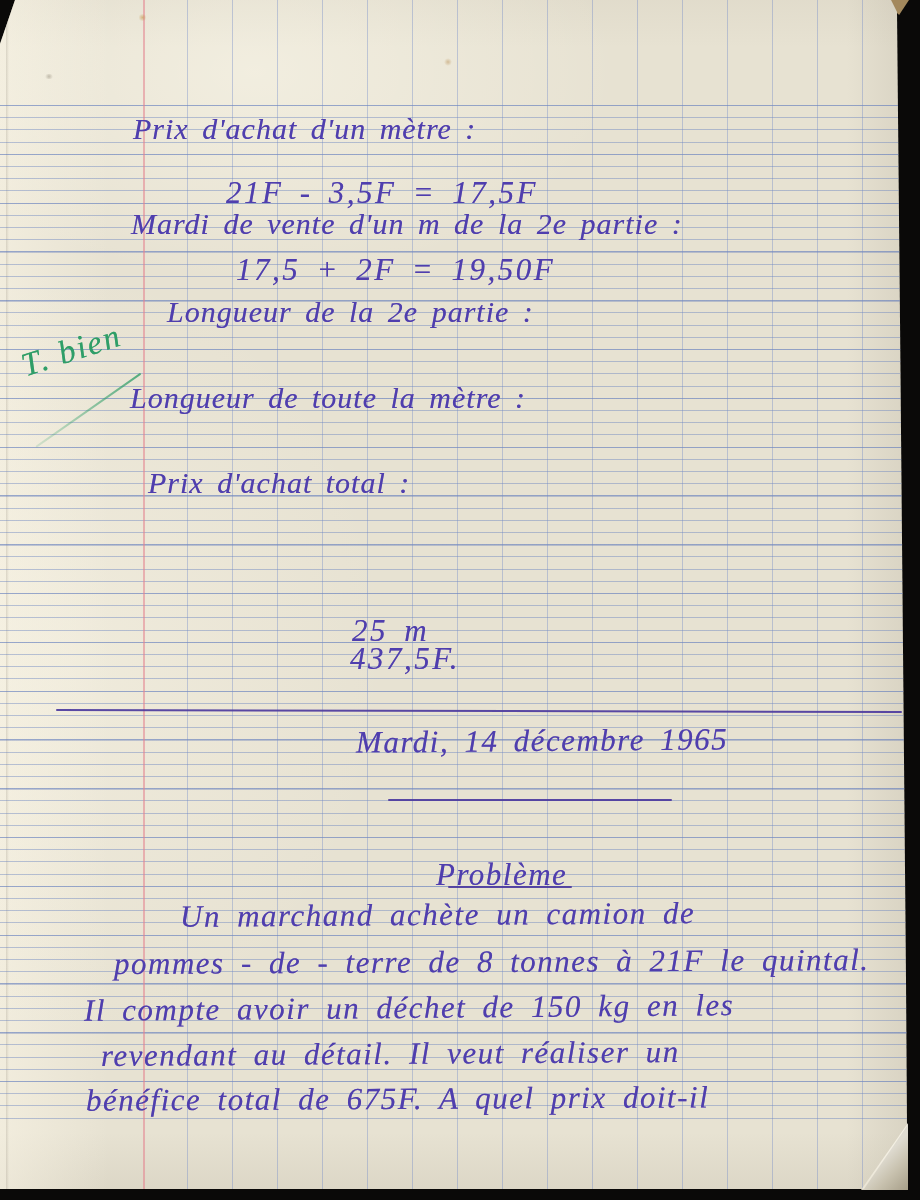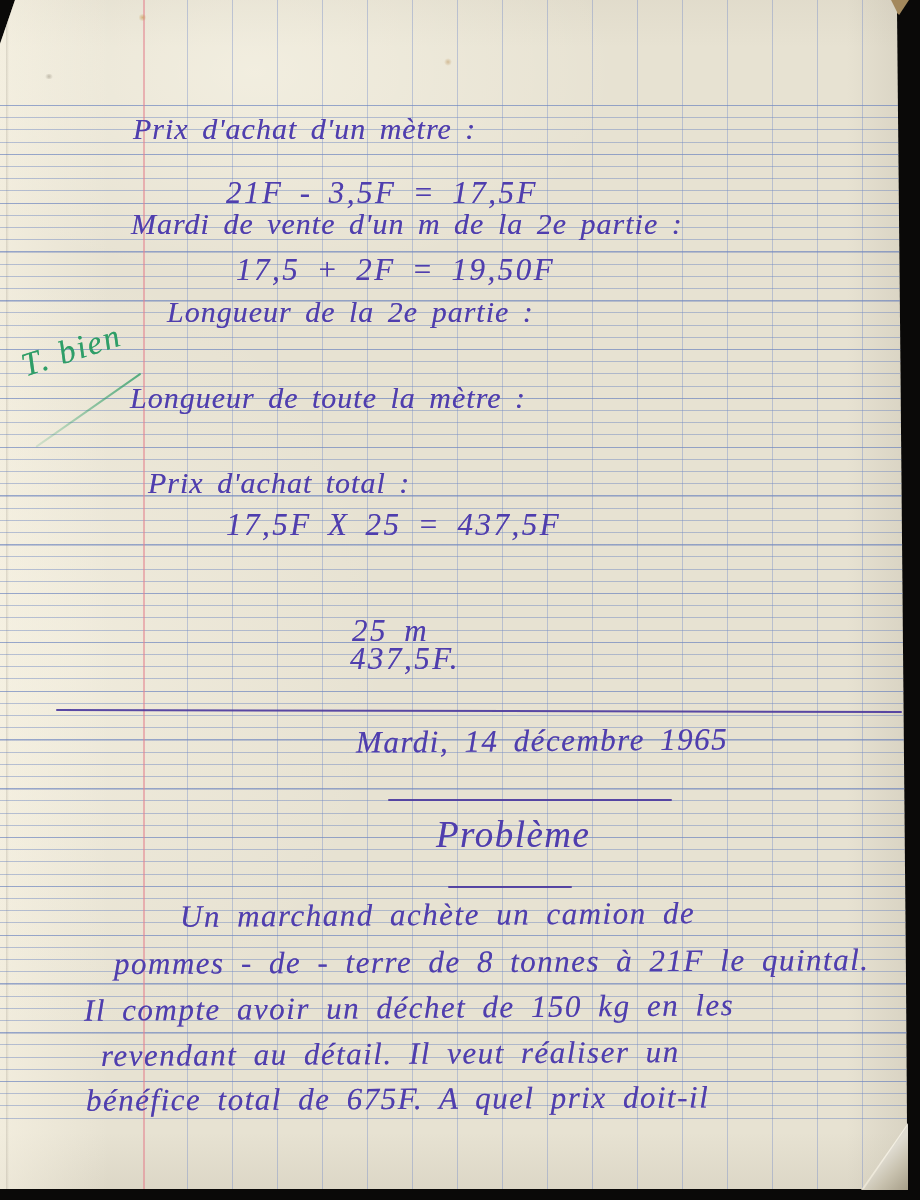--- a/index.html
+++ b/index.html
@@ -62,21 +62,21 @@
   }
   
   .hw{
     position:absolute;font-style:italic;color:#4f3eae;white-space:nowrap;
     line-height:1.15;
     text-shadow:0 0 .5px rgba(79,62,174,.55);
   }
   .sol{font-size:30px;letter-spacing:1px;word-spacing:5px;}
   .num{font-size:31px;letter-spacing:2.5px;word-spacing:6px;}
   .date{font-size:31px;letter-spacing:1.5px;word-spacing:6px;}
-  .heading{font-size:37px;letter-spacing:1.5px;}
+  .heading{font-size:31px;letter-spacing:1.5px;margin-top:43px;}
   .para{font-size:31px;letter-spacing:1.5px;word-spacing:7px;}
   
   .ink-rule{position:absolute;height:2.4px;background:#4c3a9e;border-radius:2px;opacity:.92;}
   
   .teacher{
     position:absolute;left:20px;top:332px;
     font-style:italic;font-size:33px;letter-spacing:2px;
     color:#2f9e68;transform:rotate(-18deg);
     text-shadow:0 0 .5px rgba(47,158,104,.6);
     z-index:4;
@@ -104,21 +104,20 @@
     <div class="stain s2"></div>
     <div class="stain s3"></div>
 
     <div class="hw sol" style="left:133px;top:112px;">Prix d'achat d'un mètre :</div>
     <div class="hw num" style="left:226px;top:175px;">21F - 3,5F = 17,5F</div>
     <div class="hw sol" style="left:131px;top:207px;">Mardi de vente d'un m de la 2e partie :</div>
     <div class="hw num" style="left:236px;top:252px;font-family:Liberation Serif, serif;">17,5 + 2F = 19,50F</div>
     <div class="hw sol" style="left:124px;top:295px;margin-left:43px;">Longueur de la 2e partie :</div>
     <div class="hw sol" style="left:130px;top:381px;">Longueur de toute la mètre :</div>
     <div class="hw sol" style="left:148px;top:466px;">Prix d'achat total :</div>
-    <div class="hw num" style="left:226px;top:507px;">17,5F X 25 = 437,5F</div>
     <div class="hw num" style="left:352px;top:597px;margin-top:16px;">25 m</div>
     <div class="hw num" style="left:350px;top:641px;">437,5F.</div>
 
     <div class="ink-rule" style="left:56px;top:710px;width:846px;transform:rotate(0.15deg);"></div>
     <div class="hw date" style="left:356px;top:723px;transform:rotate(-0.5deg);">Mardi, 14 décembre 1965</div>
     <div class="ink-rule" style="left:388px;top:799px;width:284px;height:2px;"></div>
 
     <div class="hw heading" style="left:436px;top:814px;">Problème</div>
     <div class="ink-rule" style="left:448px;top:886px;width:124px;"></div>
 

